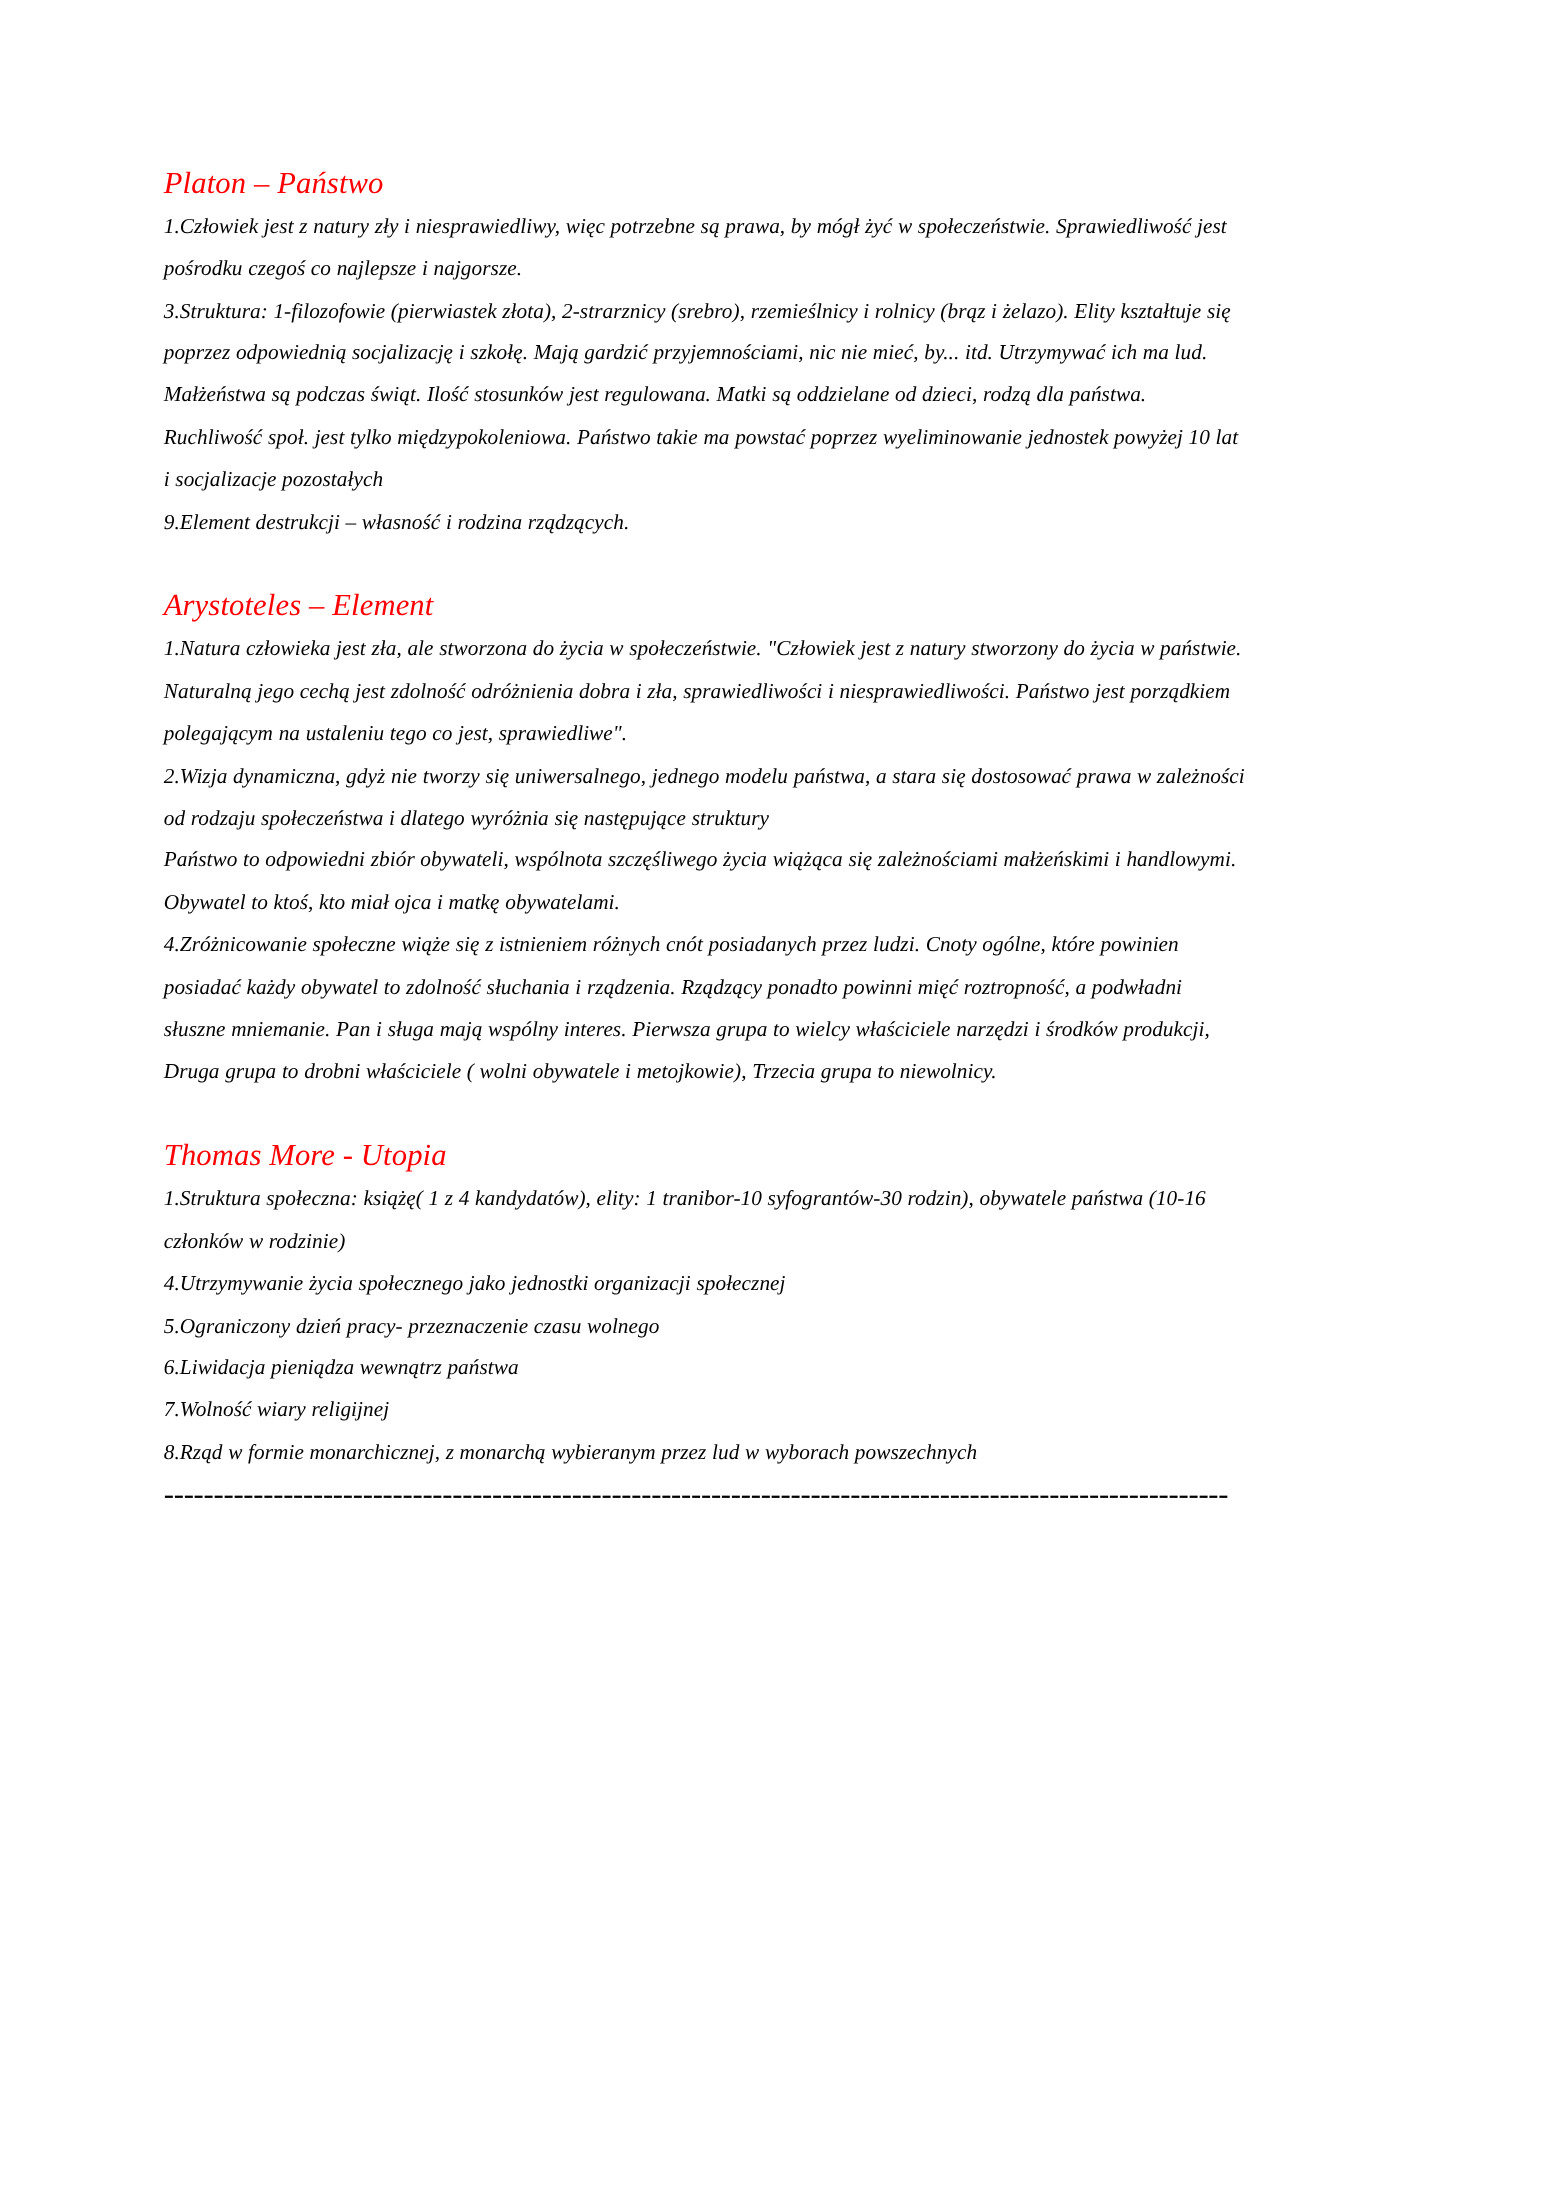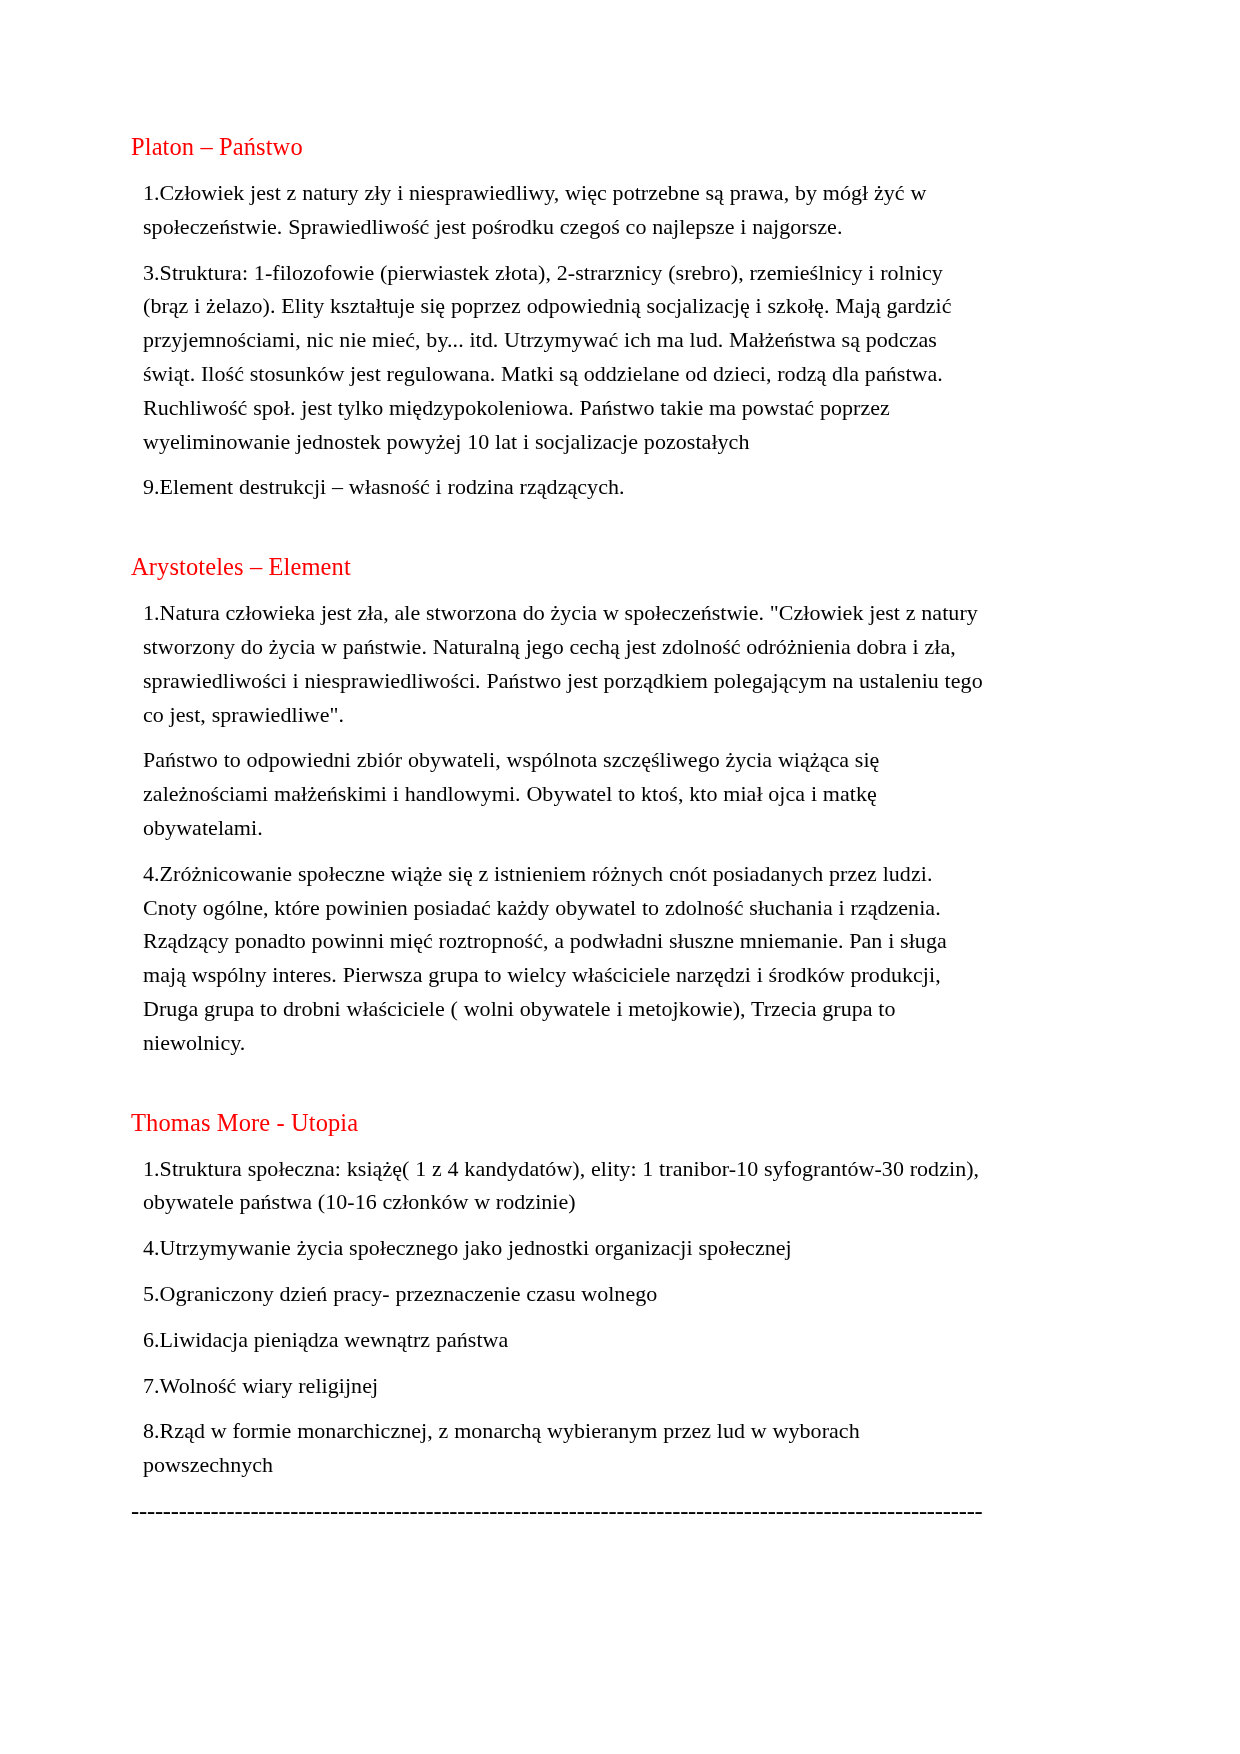--- a/index.html
+++ b/index.html
@@ -14,39 +14,40 @@
     color: #000000;
     overflow: hidden;
   }
   .page {
     position: relative;
     width: 1240px;
     height: 1754px;
     background: #ffffff;
     box-sizing: border-box;
     padding: 130px 130px 0 131px;
+    font-style: italic;
   }
   .doc-body {
     width: 866px;
   }
   .section {
     margin: 0;
   }
   .section-heading {
     color: #ff0000;
     font-size: 24.5px;
     line-height: 34px;
     font-weight: normal;
     margin: 0;
     letter-spacing: 0.1px;
   }
   .para {
-    font-size: 22px;
+    font-size: 17px;
     line-height: 33.8px;
-    margin: 12px;
+    margin: 0;
     color: #000000;
     text-align: left;
     letter-spacing: 0.05px;
     word-spacing: 0.2px;
   }
   .gap {
     height: 34px;
   }
   .rule {
     font-size: 24.5px;
@@ -69,20 +70,21 @@
       <p class="para">1.Człowiek jest z natury zły i niesprawiedliwy, więc potrzebne są prawa, by mógł żyć w społeczeństwie. Sprawiedliwość jest pośrodku czegoś co najlepsze i najgorsze.</p>
       <p class="para">3.Struktura: 1-filozofowie (pierwiastek złota), 2-strarznicy (srebro), rzemieślnicy i rolnicy (brąz i żelazo). Elity kształtuje się poprzez odpowiednią socjalizację i szkołę. Mają gardzić przyjemnościami, nic nie mieć, by... itd. Utrzymywać ich ma lud. Małżeństwa są podczas świąt. Ilość stosunków jest regulowana. Matki są oddzielane od dzieci, rodzą dla państwa. Ruchliwość społ. jest tylko międzypokoleniowa. Państwo takie ma powstać poprzez wyeliminowanie jednostek powyżej 10 lat i socjalizacje pozostałych</p>
       <p class="para">9.Element destrukcji – własność i rodzina rządzących.</p>
     </div>
 
     <div class="gap"></div>
 
     <div class="section">
       <div class="section-heading">Arystoteles – Element</div>
       <p class="para">1.Natura człowieka jest zła, ale stworzona do życia w społeczeństwie. "Człowiek jest z natury stworzony do życia w państwie. Naturalną jego cechą jest zdolność odróżnienia dobra i zła, sprawiedliwości i niesprawiedliwości. Państwo jest porządkiem polegającym na ustaleniu tego co jest, sprawiedliwe".</p>
+      <p class="para">2.Wizja dynamiczna, gdyż nie tworzy się uniwersalnego, jednego modelu państwa, a stara się dostosować prawa w zależności od rodzaju społeczeństwa i dlatego wyróżnia się następujące struktury</p>
       <p class="para">Państwo to odpowiedni zbiór obywateli, wspólnota szczęśliwego życia  wiążąca się zależnościami małżeńskimi i handlowymi. Obywatel to ktoś, kto miał ojca i matkę obywatelami.</p>
       <p class="para">4.Zróżnicowanie społeczne wiąże się z istnieniem różnych cnót posiadanych przez ludzi. Cnoty ogólne, które powinien posiadać każdy obywatel to zdolność słuchania i rządzenia. Rządzący ponadto powinni mięć roztropność, a podwładni słuszne mniemanie. Pan i sługa mają wspólny interes. Pierwsza grupa to wielcy właściciele narzędzi i środków produkcji, Druga grupa to drobni właściciele ( wolni obywatele i metojkowie), Trzecia grupa to niewolnicy.</p>
     </div>
 
     <div class="gap"></div>
 
     <div class="section">
       <div class="section-heading">Thomas More - Utopia</div>
       <p class="para">1.Struktura społeczna: książę( 1 z 4 kandydatów), elity: 1 tranibor-10 syfograntów-30 rodzin), obywatele państwa (10-16 członków w rodzinie)</p>
       <p class="para">4.Utrzymywanie życia społecznego jako jednostki organizacji społecznej</p>

